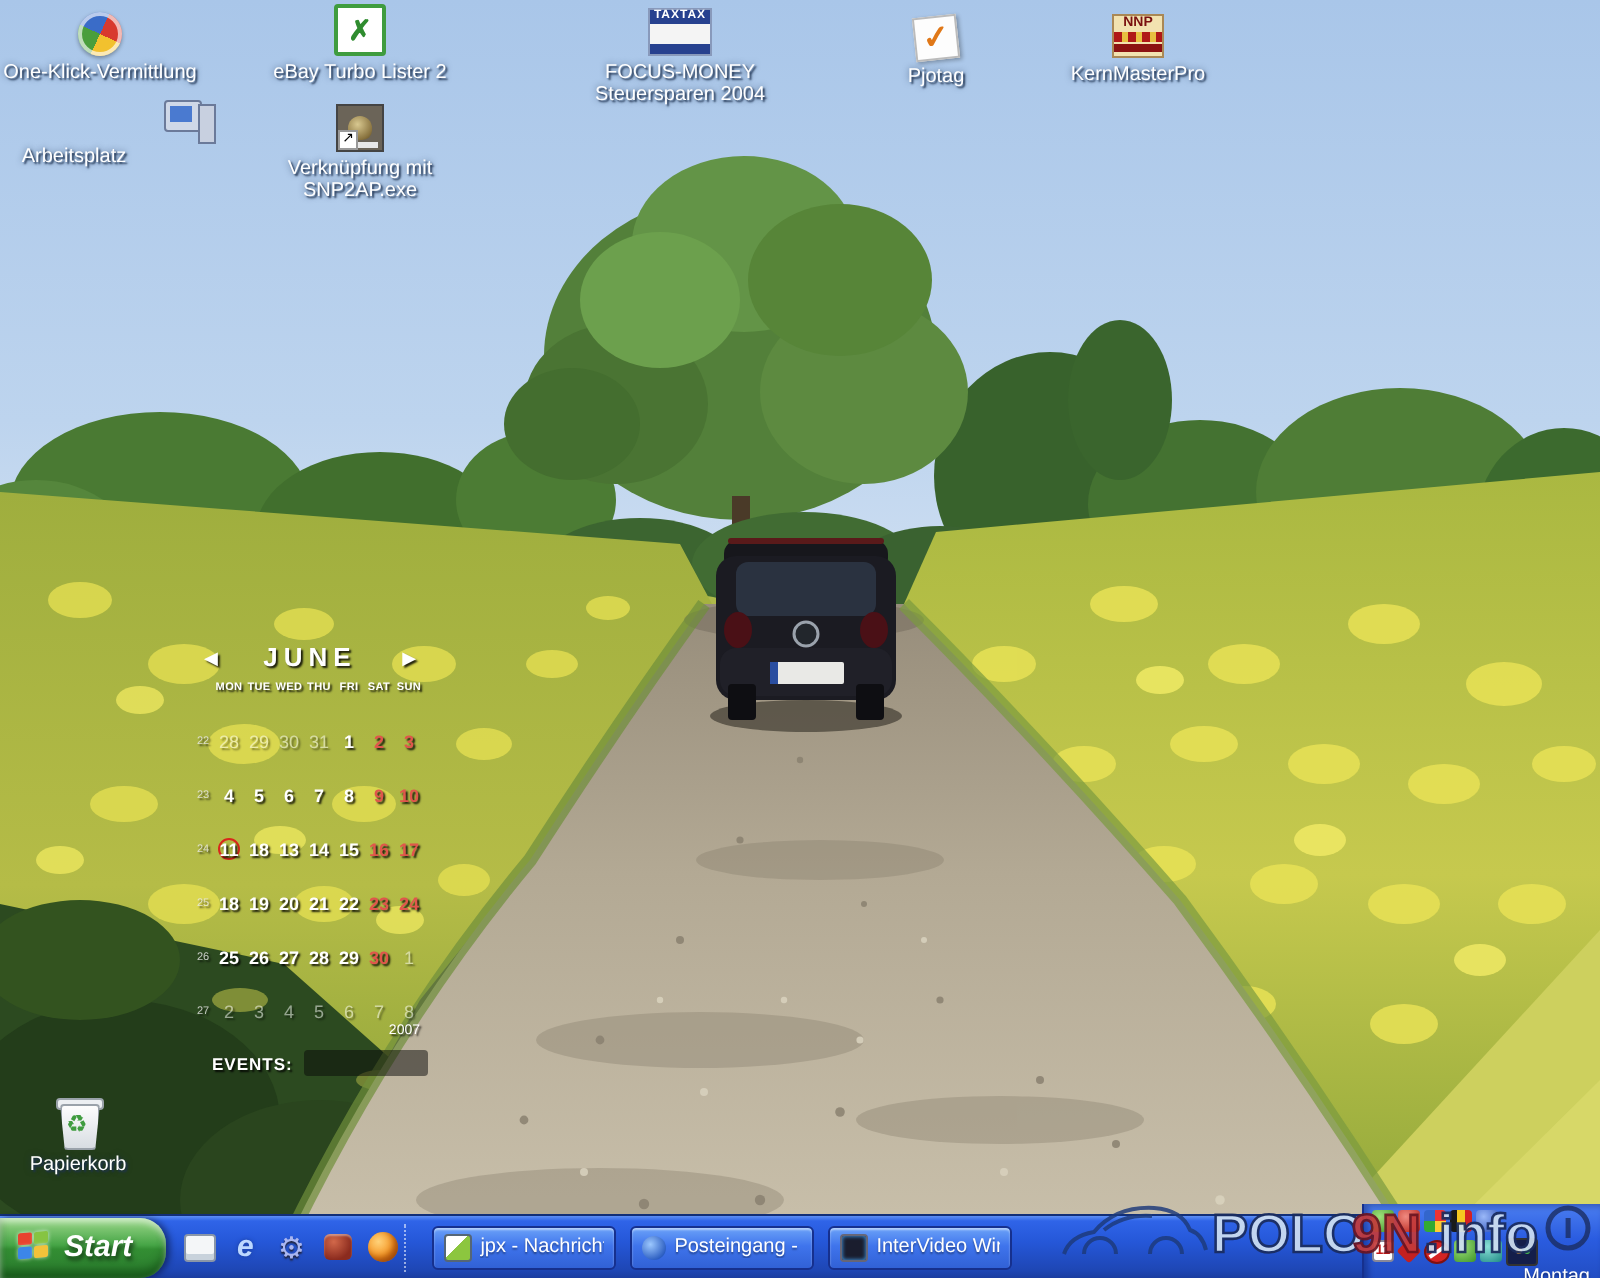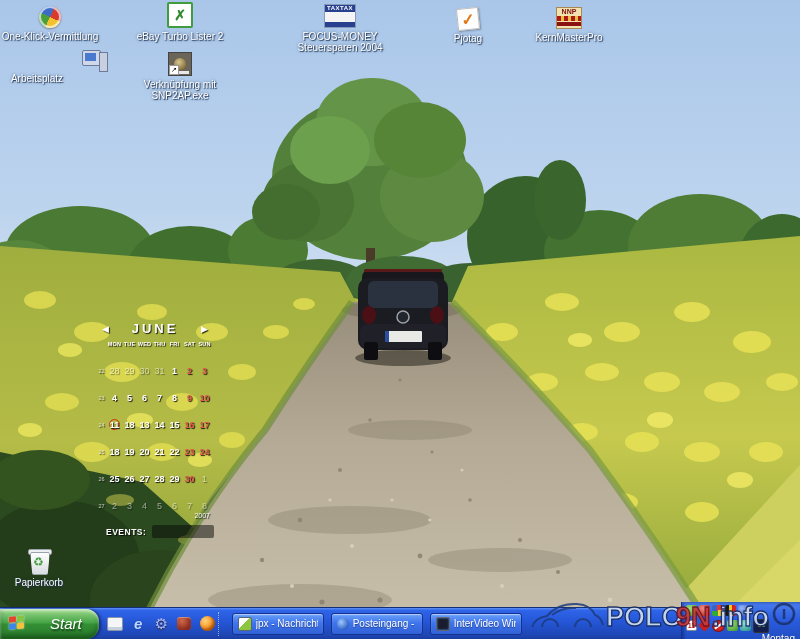--- a/index.html
+++ b/index.html
@@ -64,21 +64,21 @@
   .cal-events-box{width:66px;height:13px;margin-left:6px;background:rgba(8,8,8,.5);border-radius:2px;}
 
   
   #taskbar{position:absolute;left:0;bottom:0;width:800px;height:32px;box-sizing:border-box;
     background:linear-gradient(#5d8ff5,#2f64e8 8%,#2557d8 42%,#1e46b4 88%,#1b3da0);
     border-top:1px solid #12追2f78;border-top:1px solid #122f78;display:flex;align-items:center;}
   #start-btn{height:30px;margin:1px 0;padding:0 17px 0 9px;border-radius:0 13px 13px 0;cursor:pointer;
     background:linear-gradient(#9ed98c,#46a546 45%,#338e33 52%,#2a7c2e);
     box-shadow:inset 0 2px 3px rgba(255,255,255,.55),inset 0 -4px 5px rgba(0,45,0,.45),2px 0 3px rgba(0,0,20,.45);
     display:flex;align-items:center;gap:6px;}
-  #start-btn .lbl{color:#fff;font-weight:normal;font-style:italic;font-size:15px;text-shadow:1px 2px 2px rgba(0,0,0,.55);margin-left:18px;}
+  #start-btn .lbl{color:#fff;font-weight:bold;font-style:italic;font-size:15px;text-shadow:1px 2px 2px rgba(0,0,0,.55);}
   .winlogo{width:17px;height:15px;display:grid;grid-template-columns:7px 7px;grid-template-rows:6px 6px;gap:1px;transform:skewY(-5deg);}
   .winlogo i{border-radius:1px;box-shadow:0 0 2px rgba(255,255,255,.7);}
   .winlogo .r{background:#e8432f;} .winlogo .g{background:#86c442;}
   .winlogo .b{background:#3c86e8;} .winlogo .y{background:#f3c23a;}
   .tb-sep{width:4px;height:24px;margin:0 2px;border-left:1px dotted rgba(255,255,255,.55);}
   #quicklaunch{display:flex;align-items:center;gap:6px;margin-left:8px;}
   .ql{width:17px;height:17px;display:flex;align-items:center;justify-content:center;cursor:pointer;}
   .ql-desk{width:14px;height:12px;background:#f4f6f8;border:1px solid #8a96a8;border-radius:2px;
     box-shadow:inset 0 -3px 0 #c8d2dc;}
   .ql-ie{font-size:15px;font-weight:bold;font-style:italic;color:#bcd8ff;text-shadow:0 0 2px #1a3fa0;}

